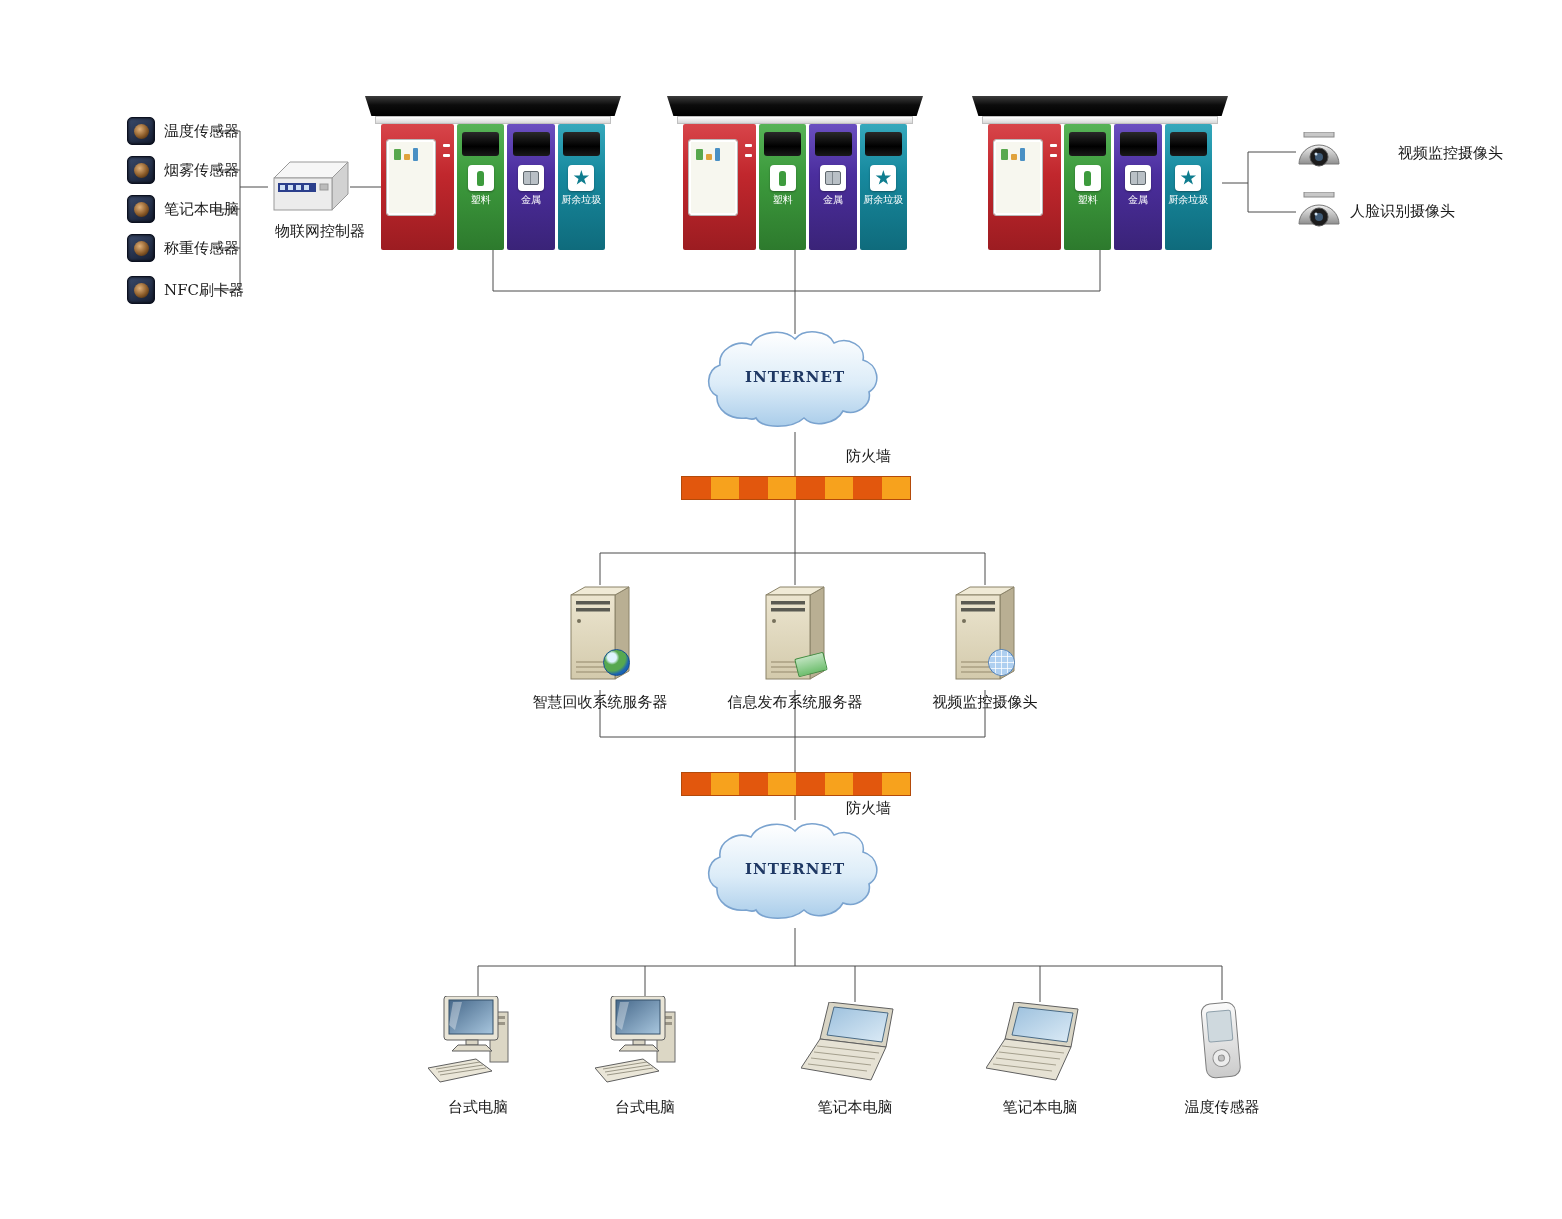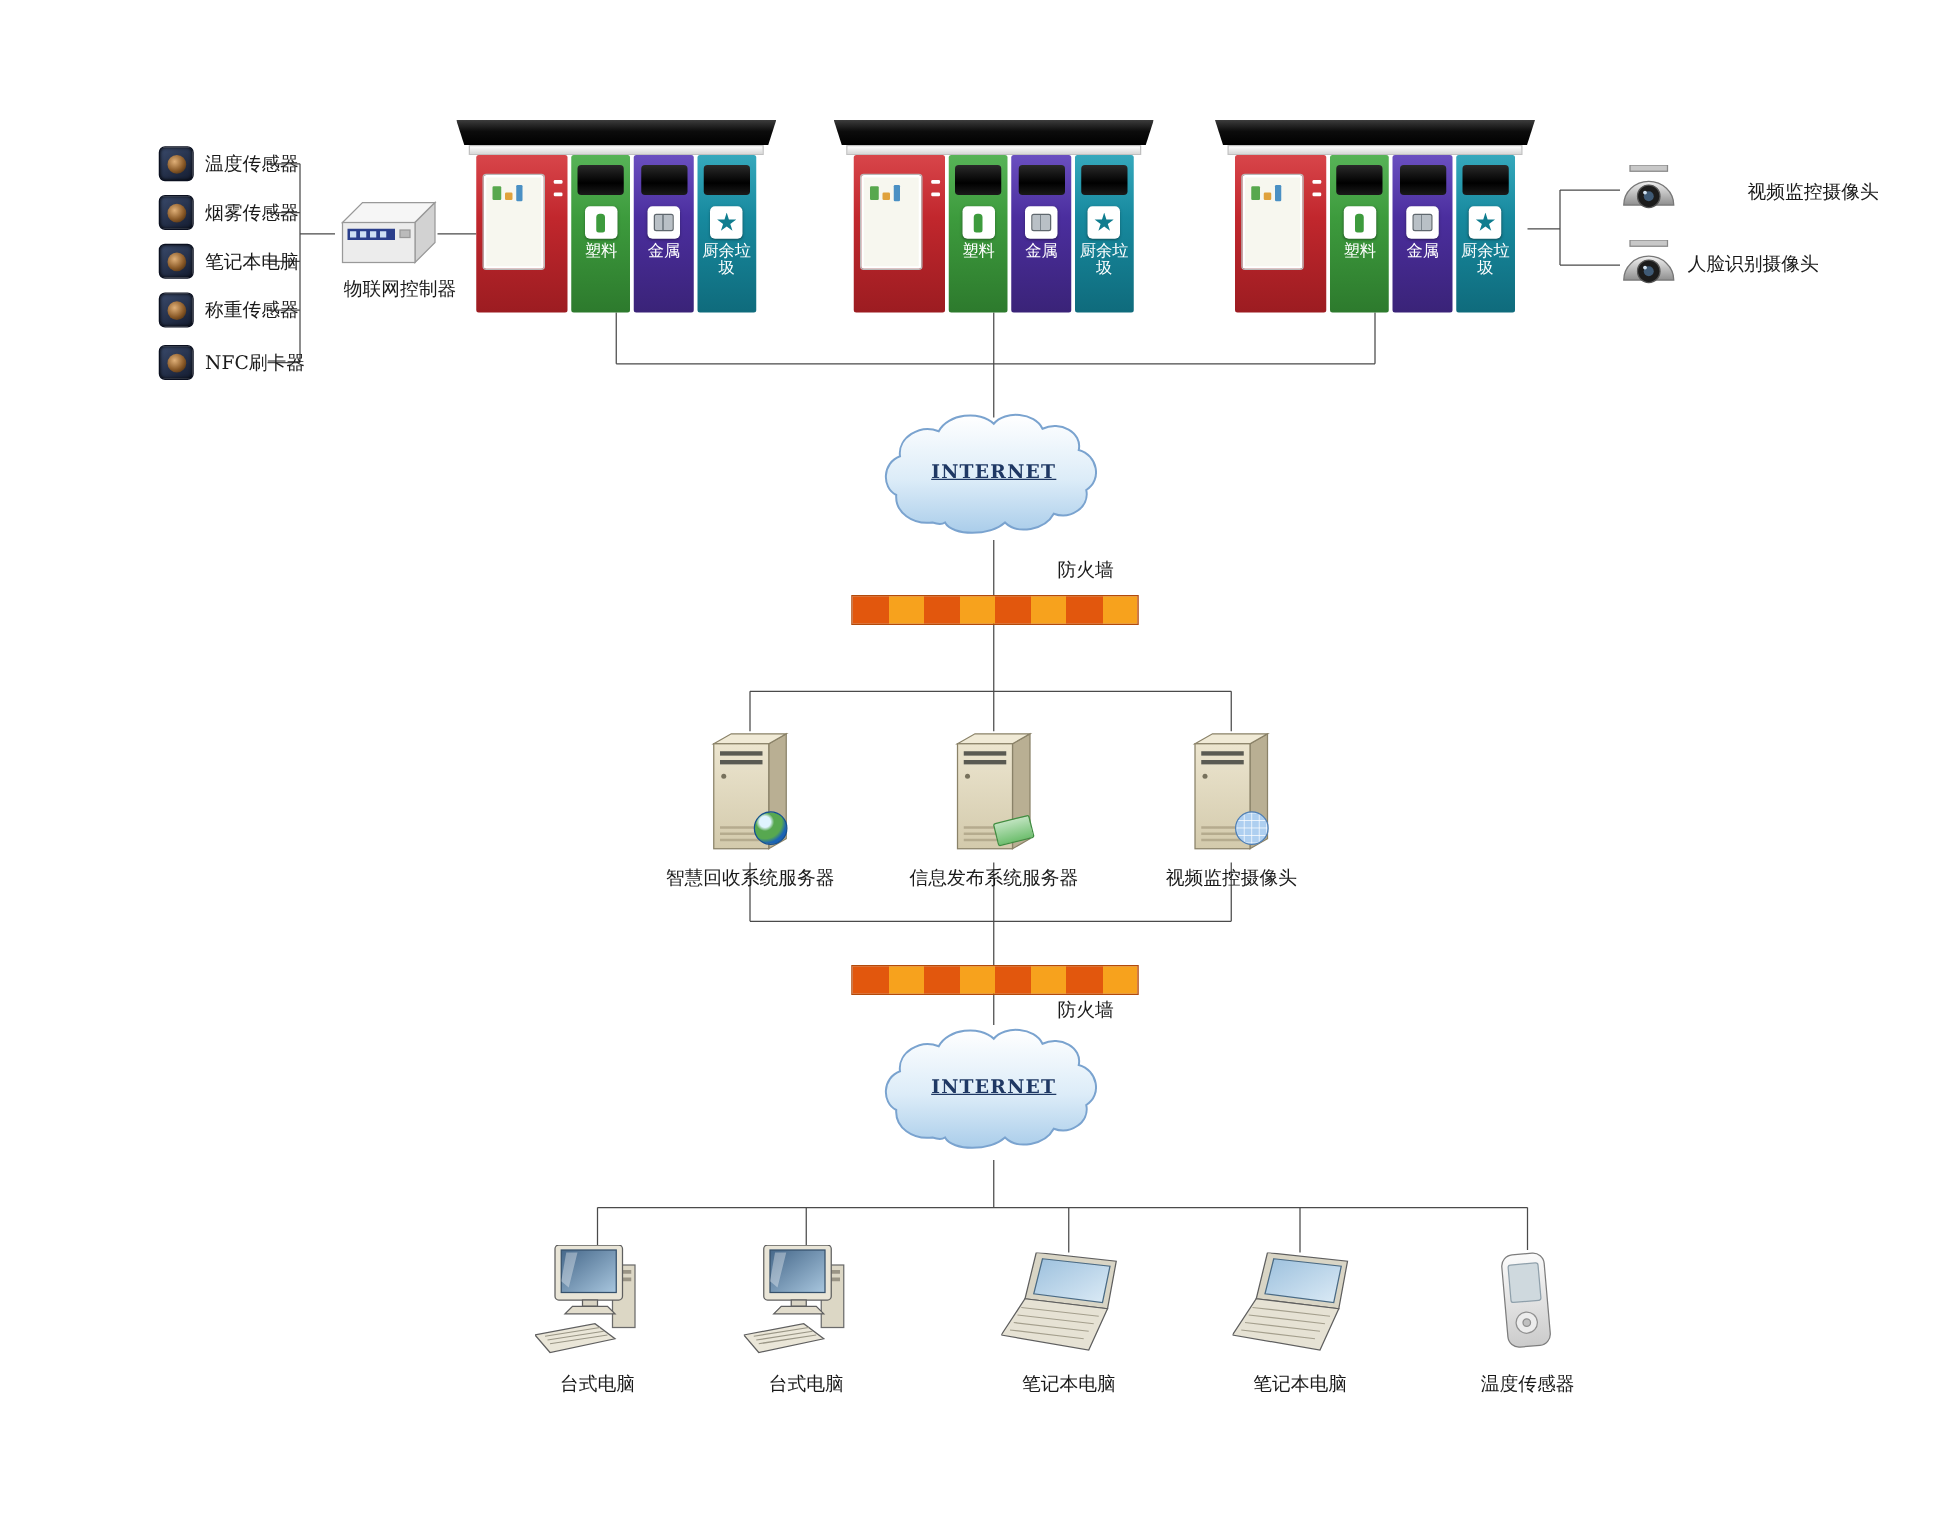--- a/index.html
+++ b/index.html
@@ -41,27 +41,27 @@
   .ctl-a{width:7px;height:3px;background:#fff;border-radius:1px;}
   .slot{width:78%;height:24px;margin:8px auto 0;border-radius:3px;
     background:linear-gradient(#2a2a2a,#000 60%,#1a1a1a);}
   .plate{width:26px;height:26px;margin:9px auto 4px;background:#fff;border-radius:4px;
     display:flex;align-items:center;justify-content:center;box-shadow:0 1px 2px rgba(0,0,0,.35);}
   .glyph-bottle{width:7px;height:15px;background:#3d9b3d;border-radius:3px 3px 2px 2px;}
   .glyph-cans{width:14px;height:12px;border:1px solid #5f676d;border-radius:2px;
     background:linear-gradient(90deg,#b9c0c6 0 6px,#7d868d 6px 7px,#b9c0c6 7px 14px);}
   .glyph-star{width:16px;height:16px;background:#0f7d8f;
     clip-path:polygon(50% 0%,61% 35%,98% 35%,68% 57%,79% 91%,50% 70%,21% 91%,32% 57%,2% 35%,39% 35%);}
-  .bin-label{text-align:center;color:#fff;font-size:13px;line-height:1;
+  .bin-label{text-align:center;color:#fff;font-size:10px;line-height:1;
     font-family:"DejaVu Sans","Liberation Sans",sans-serif;}
 
   
   .cloud{position:absolute;width:190px;height:110px;z-index:1;}
   .cloud-label{position:absolute;left:50%;top:46%;transform:translate(-50%,-50%);
-    font-weight:bold;font-size:15px;color:#1f3864;letter-spacing:1px;text-decoration:underline;}
+    font-weight:bold;font-size:15px;color:#1f3864;letter-spacing:1px;}
   .firewall{position:absolute;left:681px;width:228px;height:22px;z-index:1;
     background:repeating-linear-gradient(90deg,#e2570d 0 29px,#f7a21d 29px 57px);
     border:1px solid #b34a0a;}
 
   
   .server{position:absolute;width:74px;height:104px;top:585px;z-index:1;}
   .badge{position:absolute;z-index:2;}
   .badge-globe{left:40px;top:64px;width:25px;height:25px;border-radius:50%;border:1px solid #14508f;
     background:radial-gradient(circle at 32% 30%,#dff3ff 0 18%,#57a850 30% 55%,#1b63b5 70%);}
   .badge-card{left:38px;top:70px;width:28px;height:17px;border:1px solid #3e8e41;border-radius:2px;

